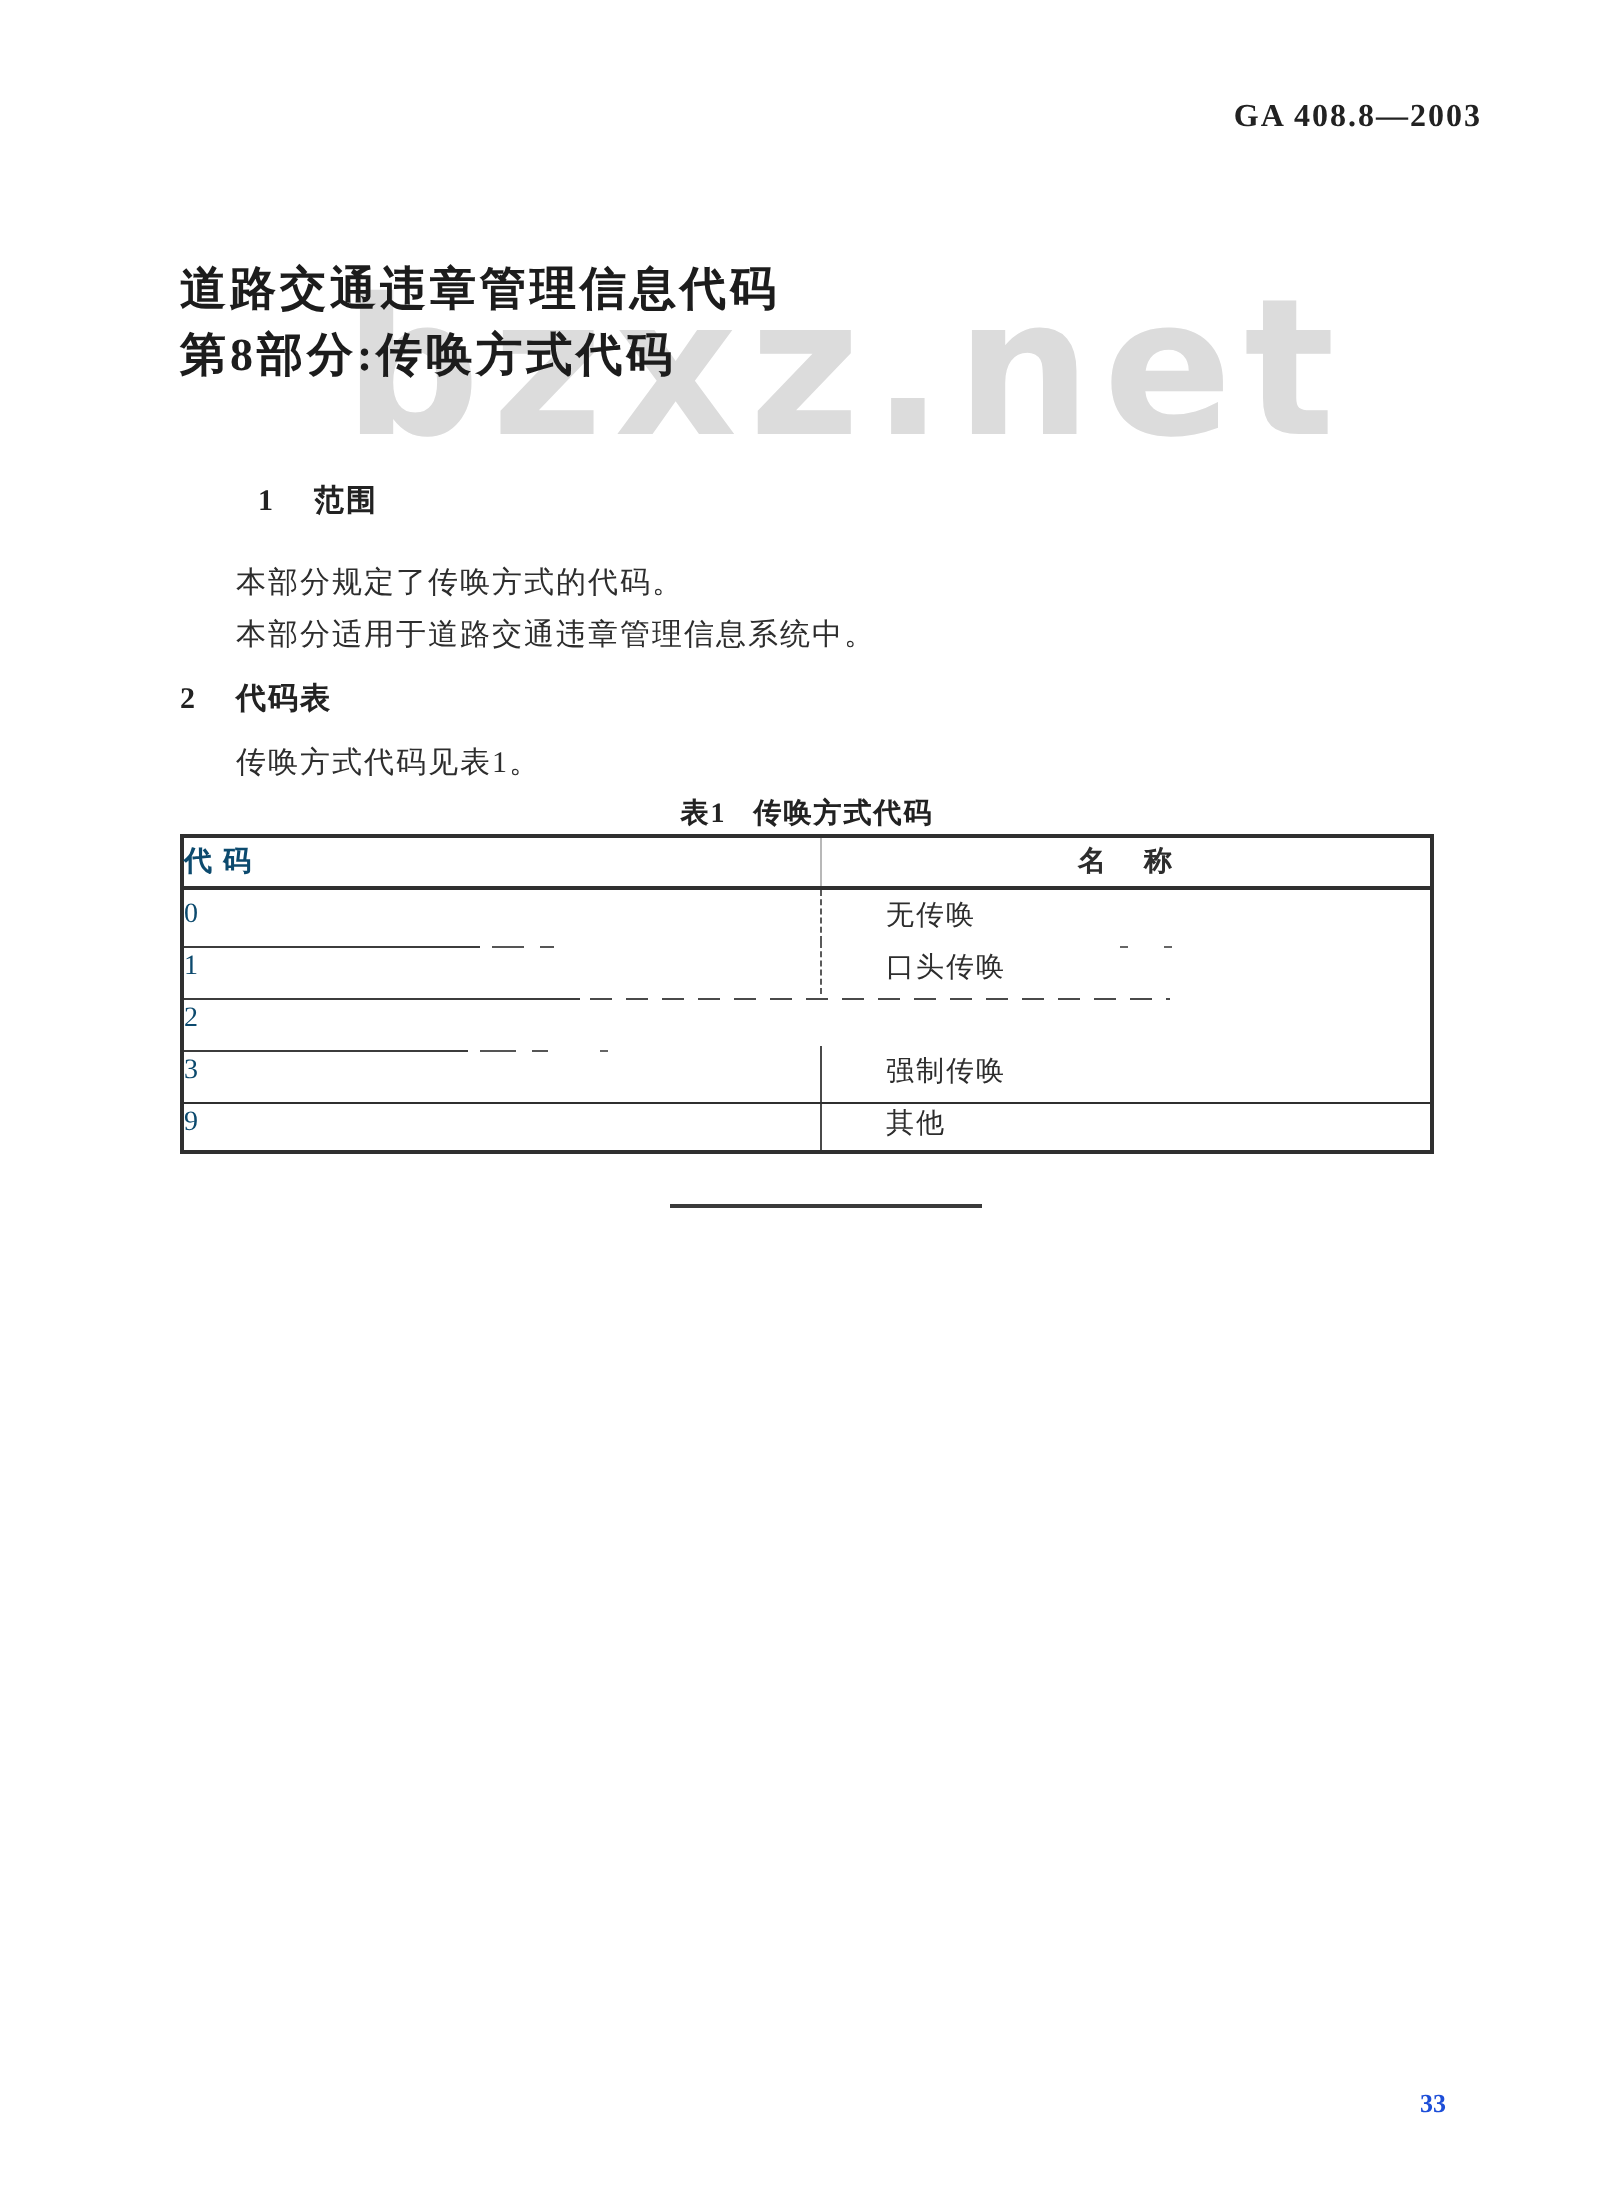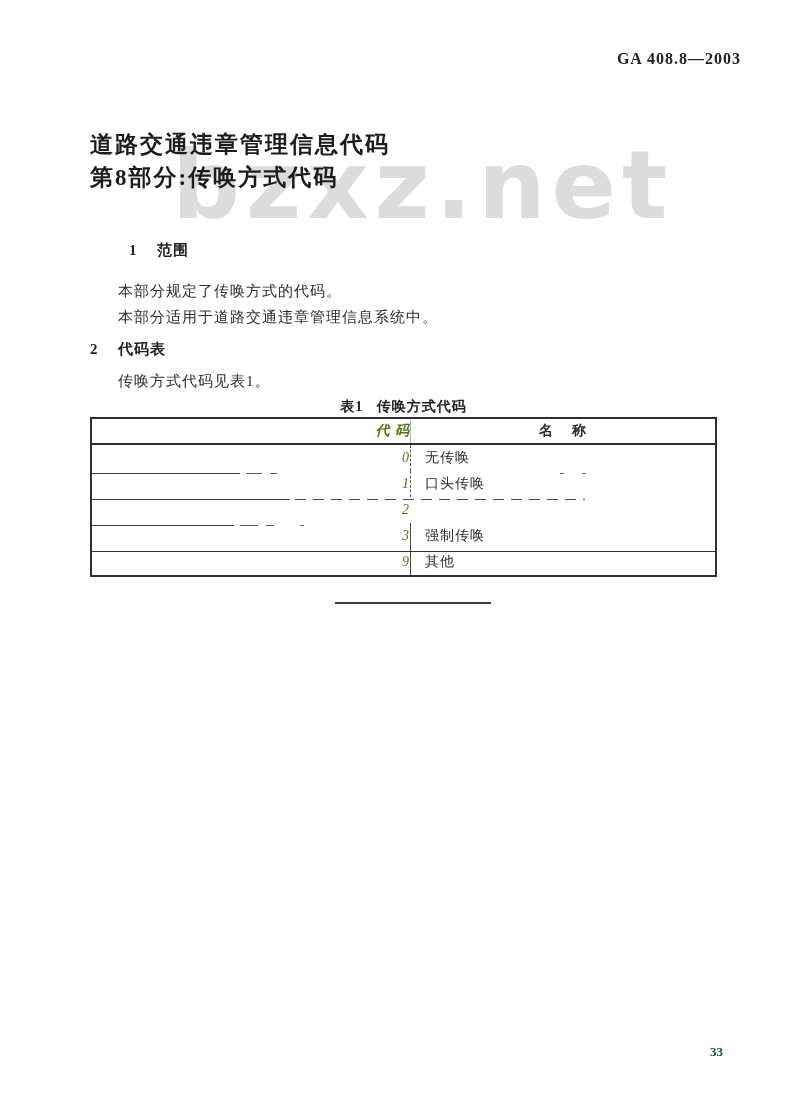--- a/index.html
+++ b/index.html
@@ -94,28 +94,27 @@
     left: 90px;
     width: 627px;
     border: 2px solid #2f2f2f;
     z-index: 1;
     background: transparent;
   }
   .trow { display: flex; height: 26px; align-items: center; font-size: 14px; }
   .thead { border-bottom: 2px solid #2f2f2f; font-weight: bold; }
   .code-cell {
     width: 318px;
-    text-align: right;
-    letter-spacing: 1px;
-    color: #4d7c0f;
-    font-style: italic;
+    text-align: left;
+    letter-spacing: 1px;
+    color: #0c4a6e;
   }
   .name-cell {
     flex: 1;
-    padding-left: 14px;
+    padding-left: 32px;
     border-left: 1px solid #4a4a4a;
     height: 100%;
     display: flex;
     align-items: center;
     letter-spacing: 1px;
     color: #2d2d2d;
     white-space: pre;
   }
   .thead .name-cell { border-left-color: #b8b8b8; justify-content: center; padding-left: 0; }
   .r0 .name-cell, .r1 .name-cell { border-left-style: dashed; border-left-color: #5a5a5a; }
@@ -154,21 +153,21 @@
     height: 2px;
     background: #3a3a3a;
     z-index: 1;
   }
   .page-number {
     position: absolute;
     top: 1044px;
     left: 710px;
     font-size: 13px;
     font-weight: bold;
-    color: #14532d;
+    color: #1d4ed8;
   }
 </style>
 </head>
 <body>
 
 <div class="page">
 
   <div class="watermark">bzxz.net</div>
 
   <div class="doc-code">GA 408.8—2003</div>

